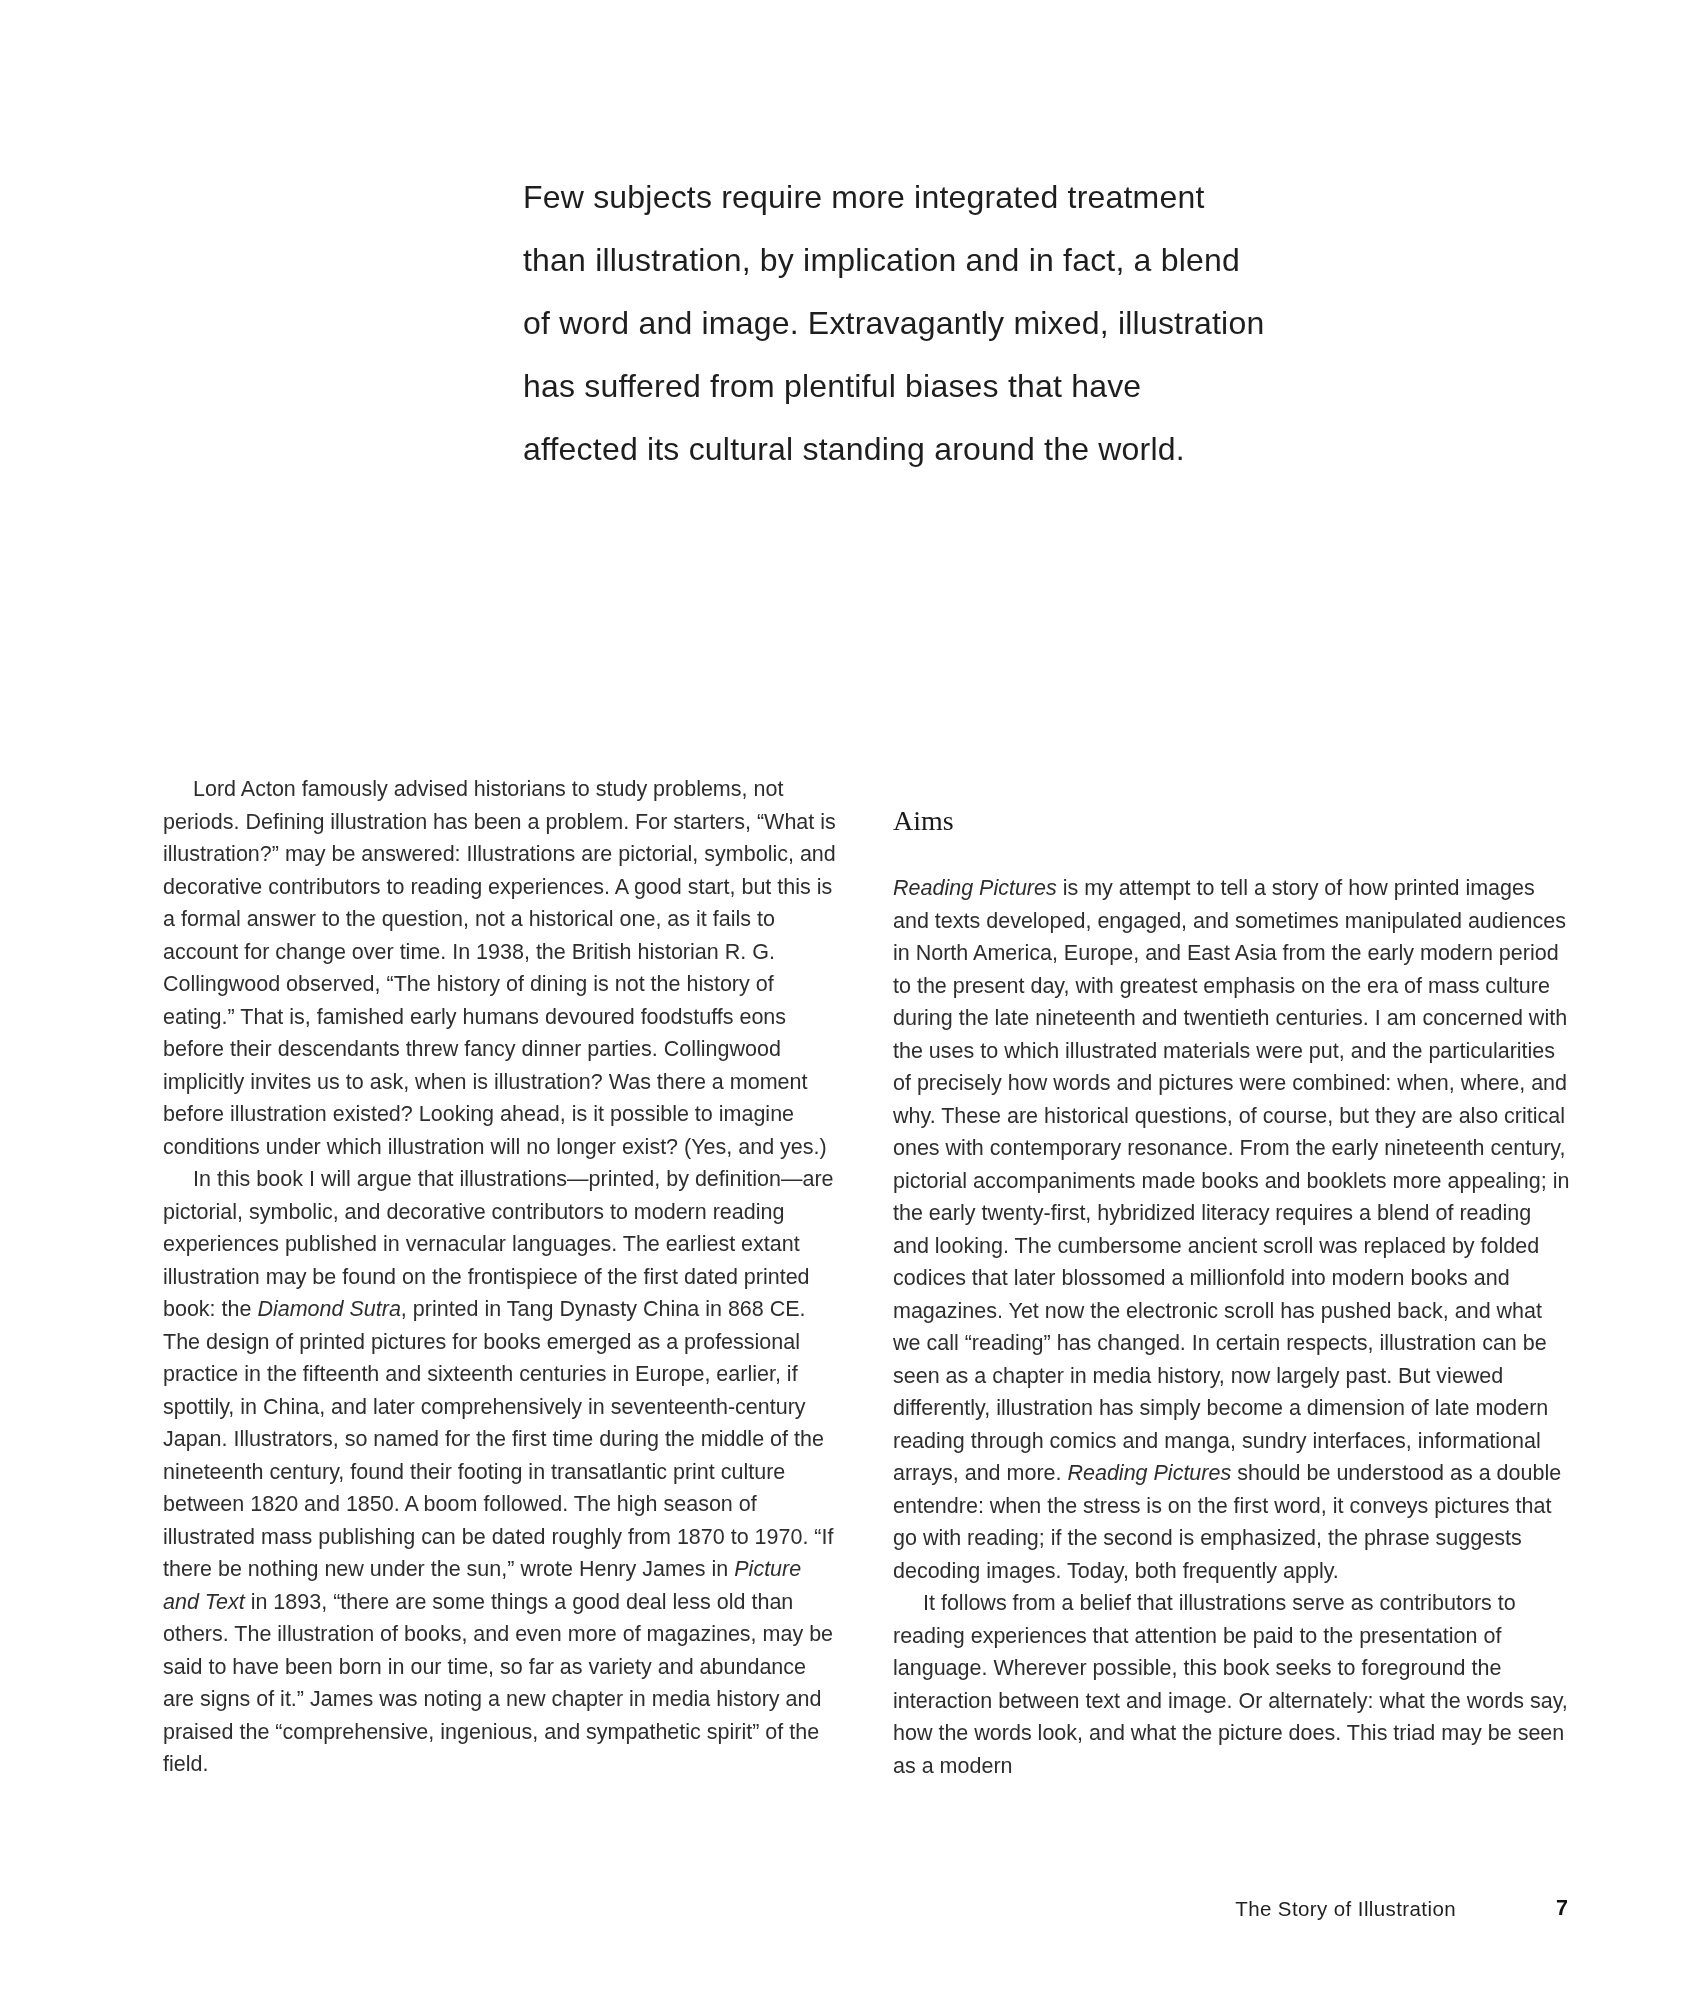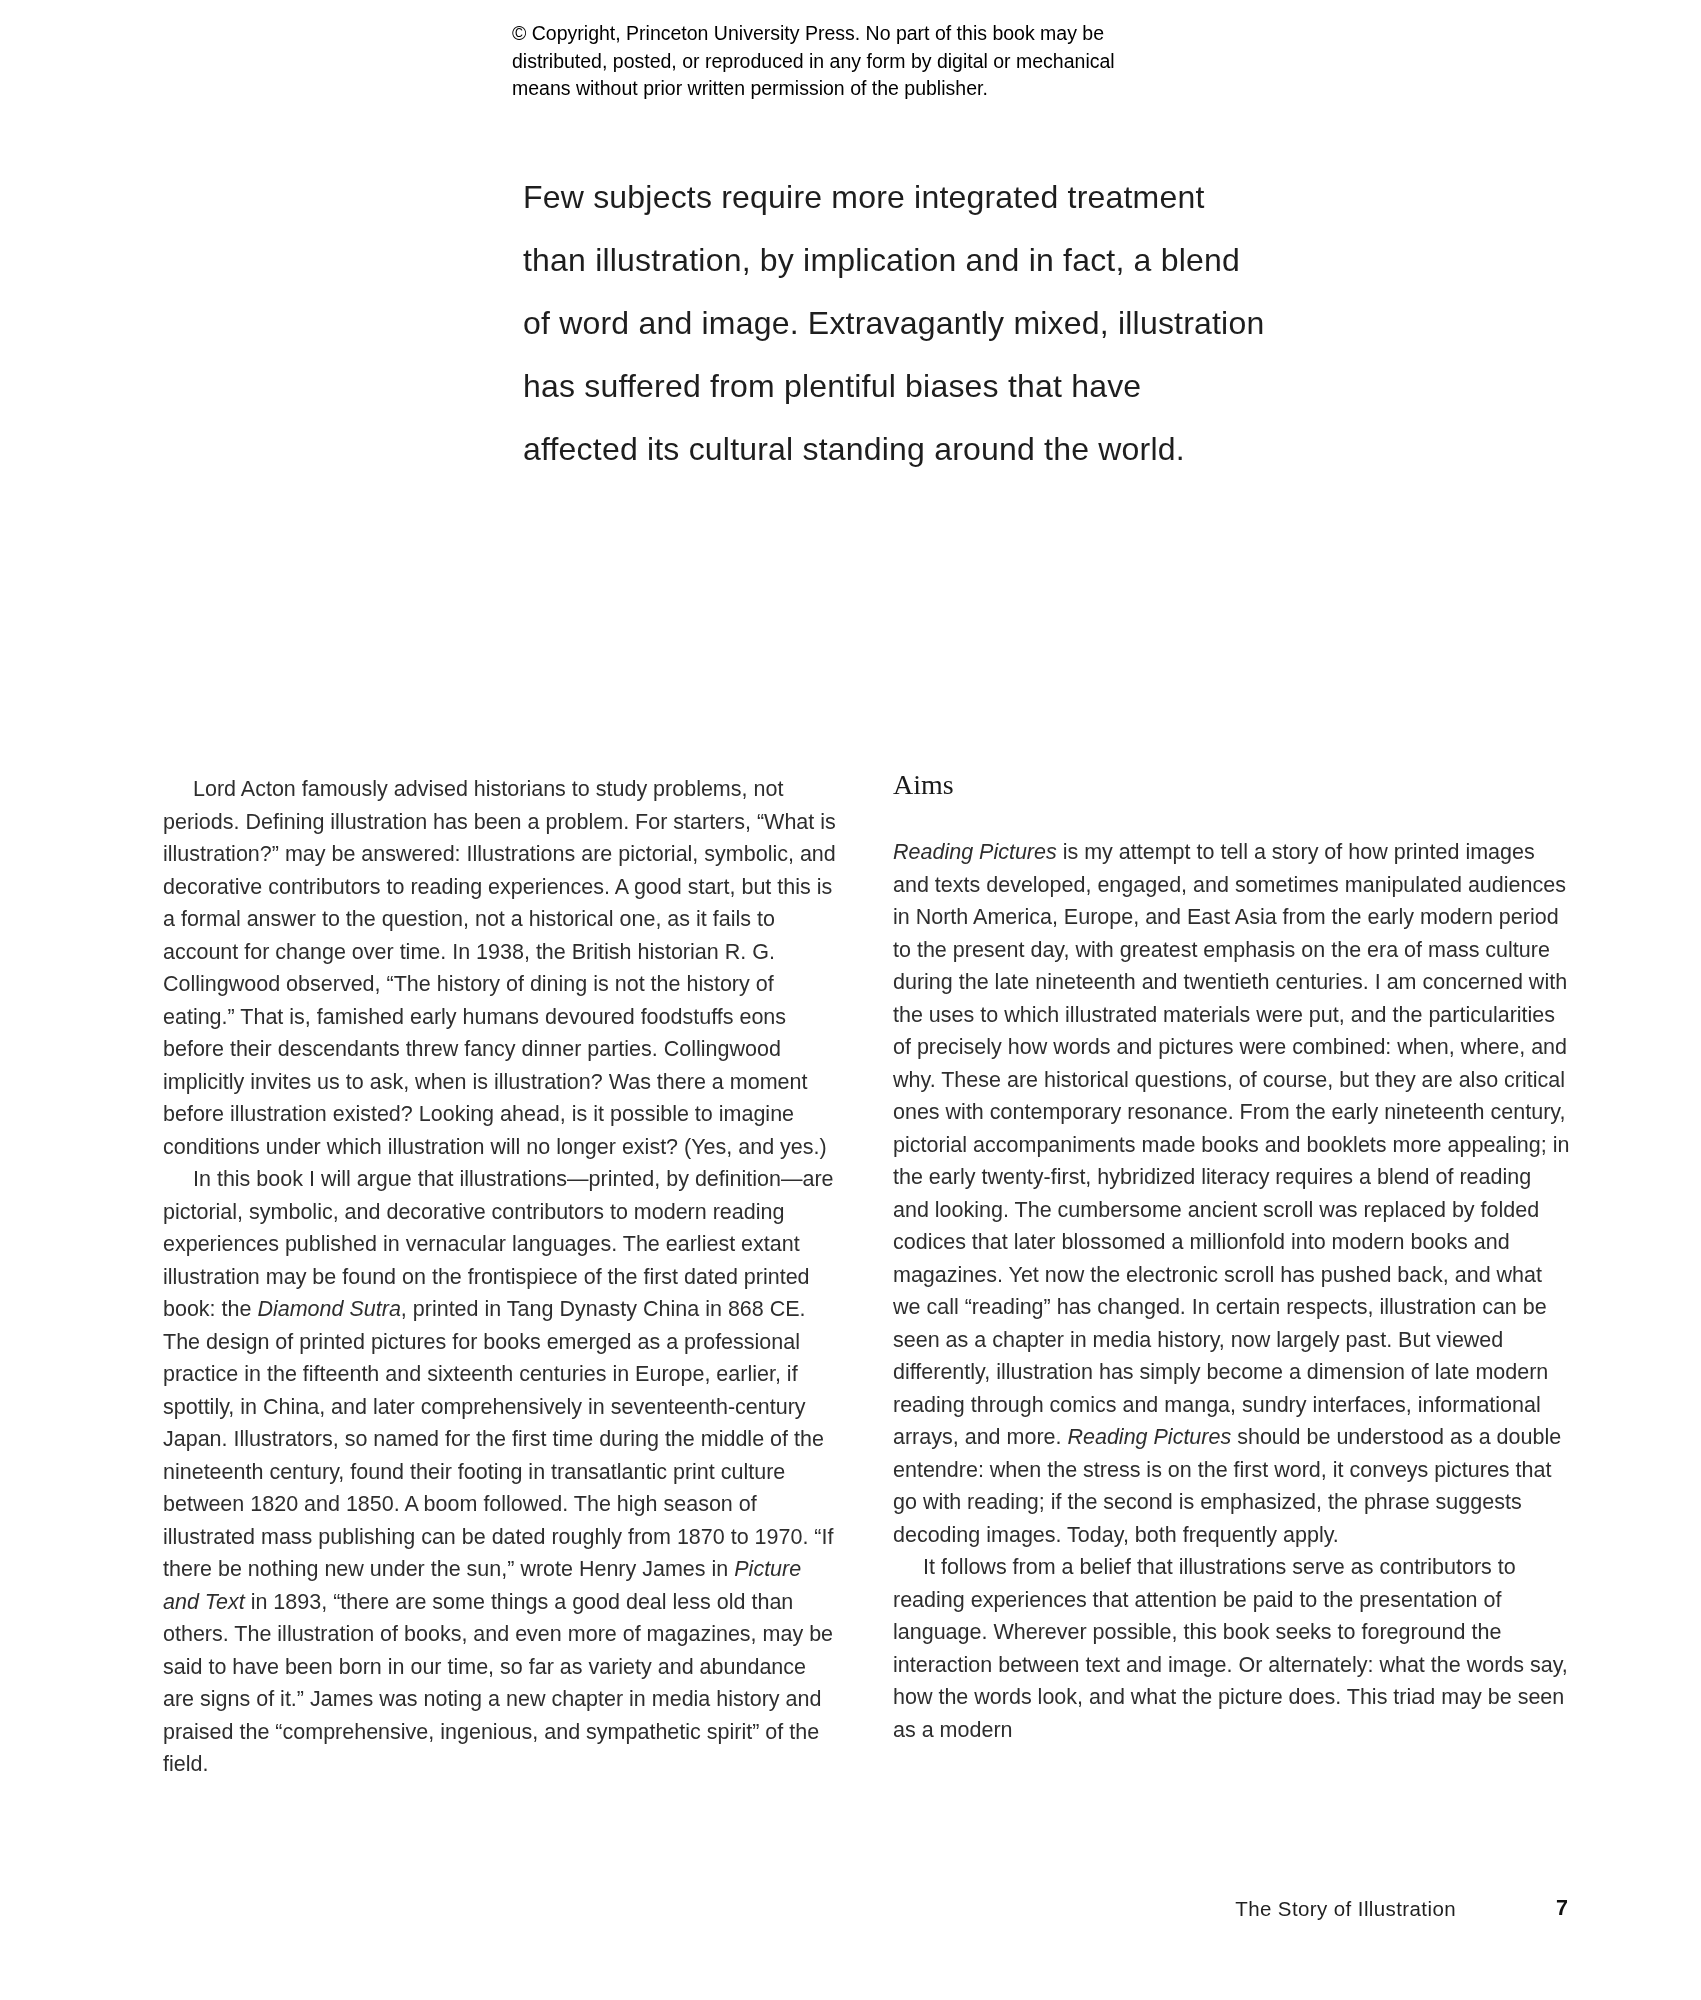--- a/index.html
+++ b/index.html
@@ -36,21 +36,21 @@
   }
   .column {
     position: absolute;
     width: 678px;
     font-family: "Liberation Sans", sans-serif;
     font-size: 21.5px;
     line-height: 32.5px;
     color: #2e2e2e;
   }
   .column-left { left: 163px; top: 773px; }
-  .column-right { left: 893px; top: 770px; }
+  .column-right { left: 893px; top: 806px; }
   .section-heading {
     margin: 0 0 36px 0;
     font-family: "Liberation Serif", serif;
     font-weight: 400;
     font-size: 28px;
     line-height: 30px;
     color: #1a1a1a;
   }
   p.body-para { margin: 0; padding: 0; }
   p.body-para.indent { text-indent: 30px; }
@@ -82,23 +82,20 @@
     font-family: "Liberation Sans", sans-serif;
     font-size: 21.5px;
     color: #000000;
   }
 </style>
 </head>
 <body>
 
 <div class="page">
 
-  <div class="copyright">© Copyright, Princeton University Press. No part of this book may be
-distributed, posted, or reproduced in any form by digital or mechanical
-means without prior written permission of the publisher.</div>
 
   <div class="epigraph">Few subjects require more integrated treatment
 than illustration, by implication and in fact, a blend
 of word and image. Extravagantly mixed, illustration
 has suffered from plentiful biases that have
 affected its cultural standing around the world.</div>
 
   <div class="column column-left">
     <div>
         <p class="body-para indent">Lord Acton famously advised historians to study problems, not periods. Defining illustration has been a problem. For starters, “What is illustration?” may be answered: Illustrations are pictorial, symbolic, and decorative contributors to reading experiences. A good start, but this is a formal answer to the question, not a historical one, as it fails to account for change over time. In 1938, the British historian R. G. Collingwood observed, “The history of dining is not the history of eating.” That is, famished early humans devoured foodstuffs eons before their descendants threw fancy dinner parties. Collingwood implicitly invites us to ask, when is illustration? Was there a moment before illustration existed? Looking ahead, is it possible to imagine conditions under which illustration will no longer exist? (Yes, and yes.)</p>

